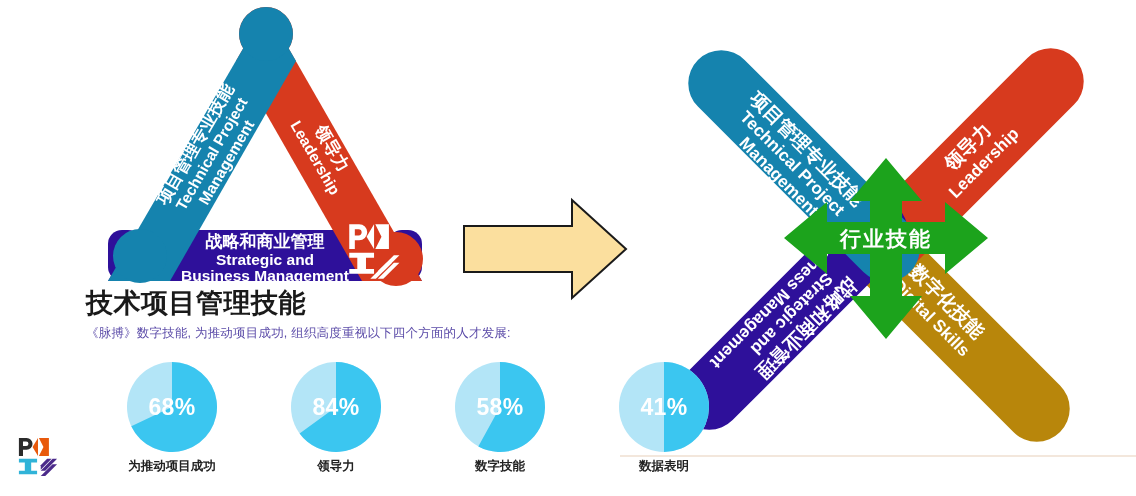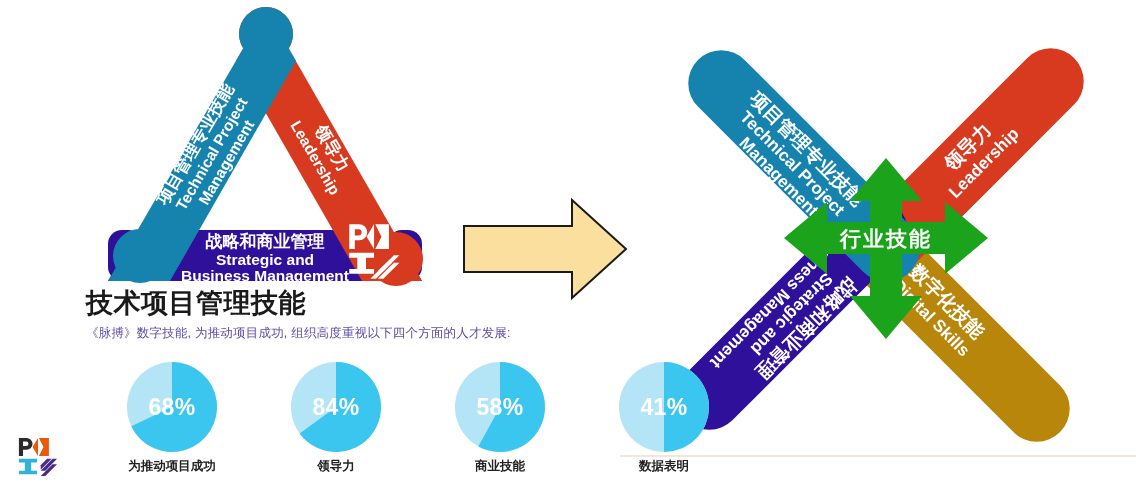--- a/index.html
+++ b/index.html
@@ -293,21 +293,21 @@
     </div>
 
     <div class="pie-cell">
       <div class="pie-svg-wrap">
         <svg width="90" height="90" viewBox="0 0 90 90" xmlns="http://www.w3.org/2000/svg">
           <circle cx="45" cy="45" r="45" fill="#b3e5f7"></circle>
           <path id="slice2" d="M 45 45 L 45 0 A 45 45 0 1 1 23.321084665422827 84.43380060197387 Z" fill="#3bc6f0"></path>
         </svg>
         <div class="pie-value">58%</div>
       </div>
-      <div class="pie-label">商业技能</div>
+      <div class="pie-label">数字技能</div>
     </div>
 
     <div class="pie-cell">
       <div class="pie-svg-wrap">
         <svg width="90" height="90" viewBox="0 0 90 90" xmlns="http://www.w3.org/2000/svg">
           <circle cx="45" cy="45" r="45" fill="#b3e5f7"></circle>
           <path id="slice3" d="M 45 45 L 45 0 A 45 45 0 0 1 45.00000000000001 90 Z" fill="#3bc6f0"></path>
         </svg>
         <div class="pie-value">41%</div>
       </div>

